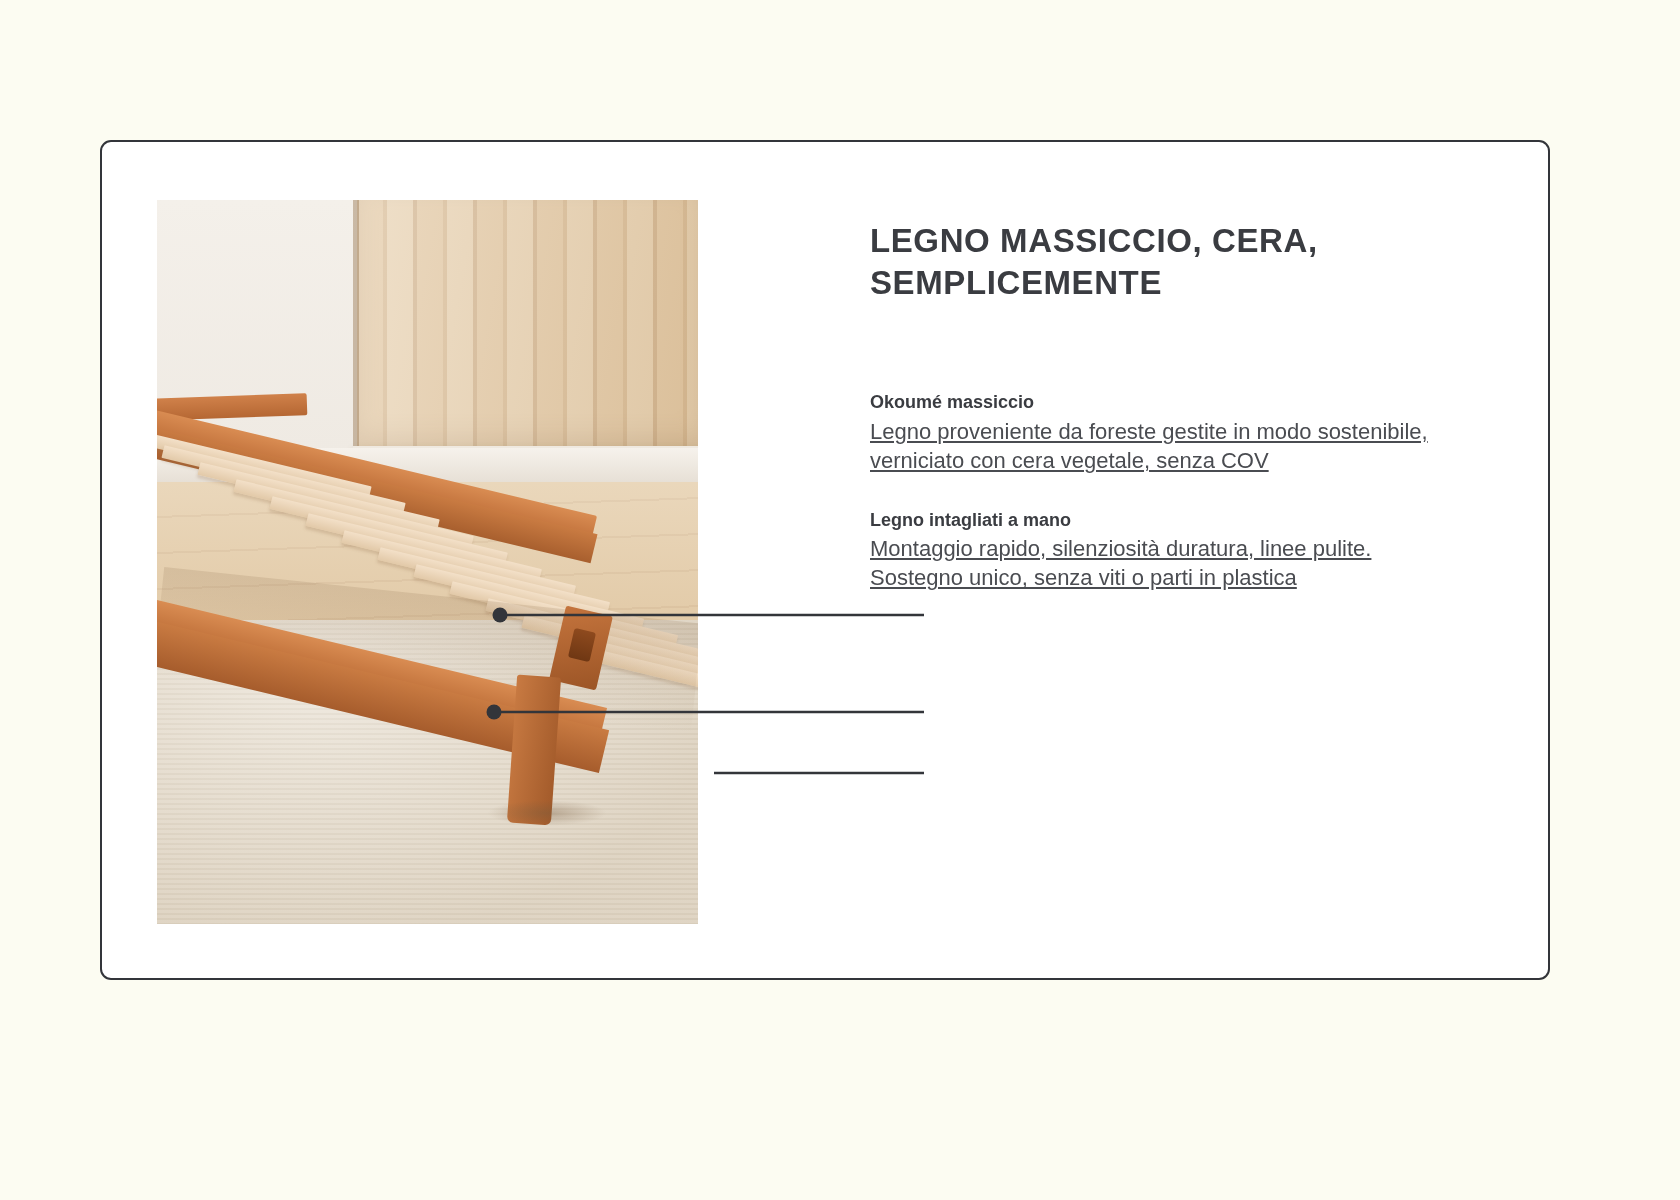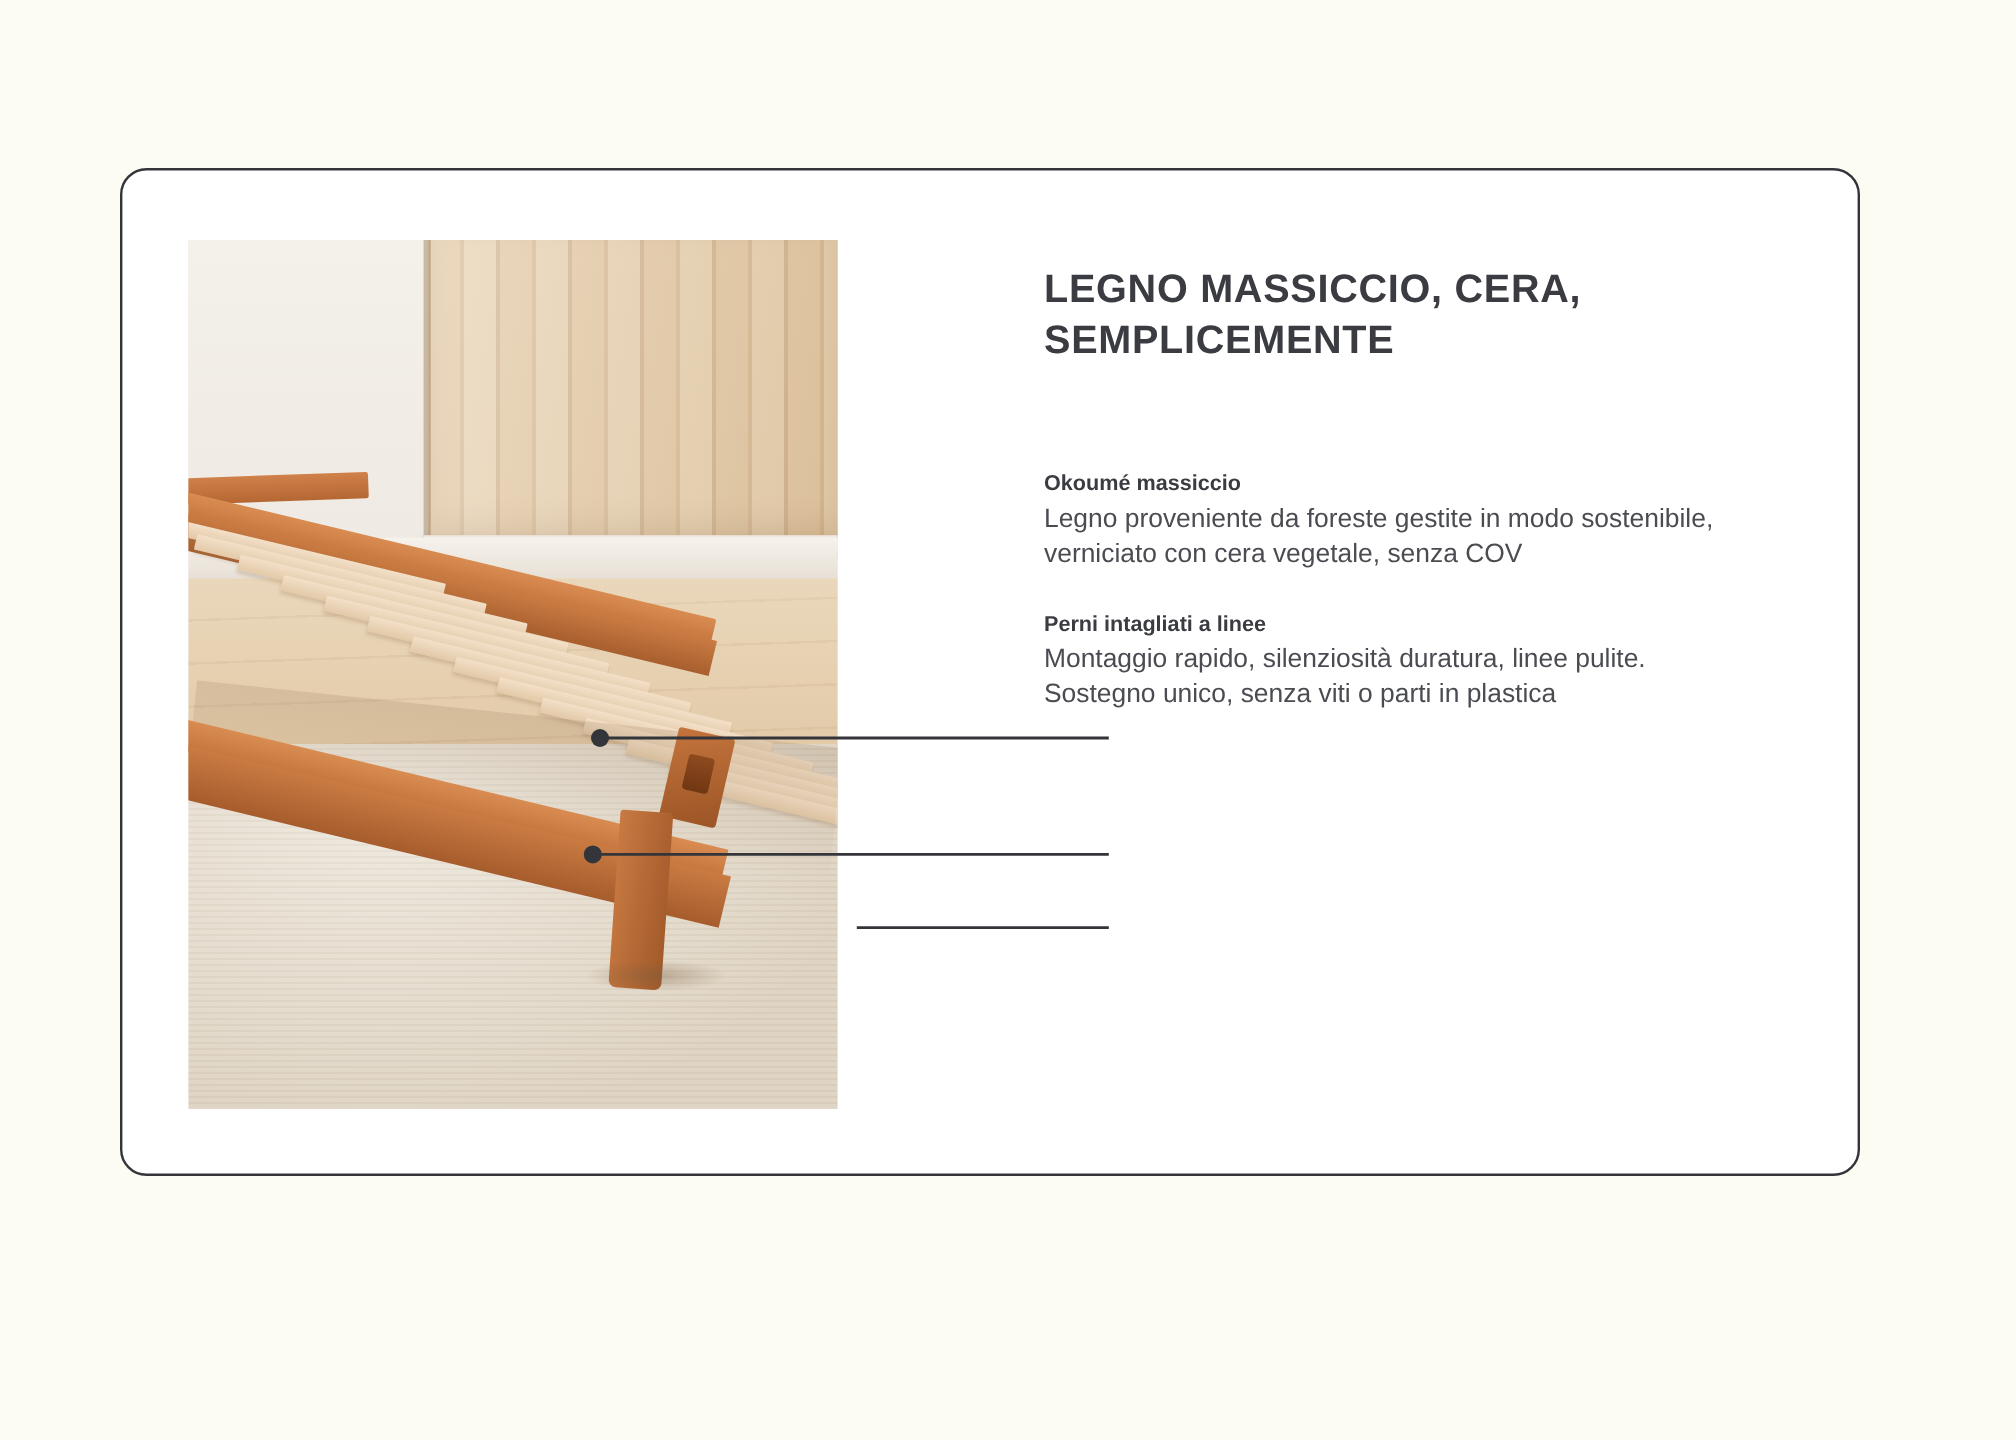--- a/index.html
+++ b/index.html
@@ -23,21 +23,21 @@
 
   
   #card {
     position: absolute;
     left: 100px;
     top: 140px;
     width: 1450px;
     height: 840px;
     background: #FFFFFF;
     border: 2px solid #33353A;
-    border-radius: 22px;
+    border-radius: 11px;
     box-sizing: border-box;
     overflow: hidden;
   }
 
   
   #photo {
     position: absolute;
     left: 55px;
     top: 58px;
     width: 541px;
@@ -211,20 +211,21 @@
     line-height: 1.35;
     margin: 0 0 2px 0;
   }
   .f-body {
     font-size: 22px;
     font-weight: normal;
     color: #4A4C51;
     line-height: 1.34;
     margin: 0;
     white-space: pre-line;
+    text-decoration: underline;
   }
 </style>
 </head>
 <body>
 
 <div id="stage">
 
   <div id="card">
 
     <div id="photo">
@@ -281,19 +282,19 @@
 
       <h1 id="title">LEGNO MASSICCIO, CERA, SEMPLICEMENTE</h1>
 
       <div class="feature">
         <div class="f-head">Okoumé massiccio</div>
         <div class="f-body">Legno proveniente da foreste gestite in modo sostenibile, verniciato con cera vegetale, senza COV</div>
       </div>
 
 
       <div class="feature">
-        <div class="f-head">Perni intagliati a linee</div>
+        <div class="f-head">Legno intagliati a mano</div>
         <div class="f-body">Montaggio rapido, silenziosità duratura, linee pulite. Sostegno unico, senza viti o parti in plastica</div>
       </div>
 
     </div>
   </div>
 </div>
 
 </body></html>

